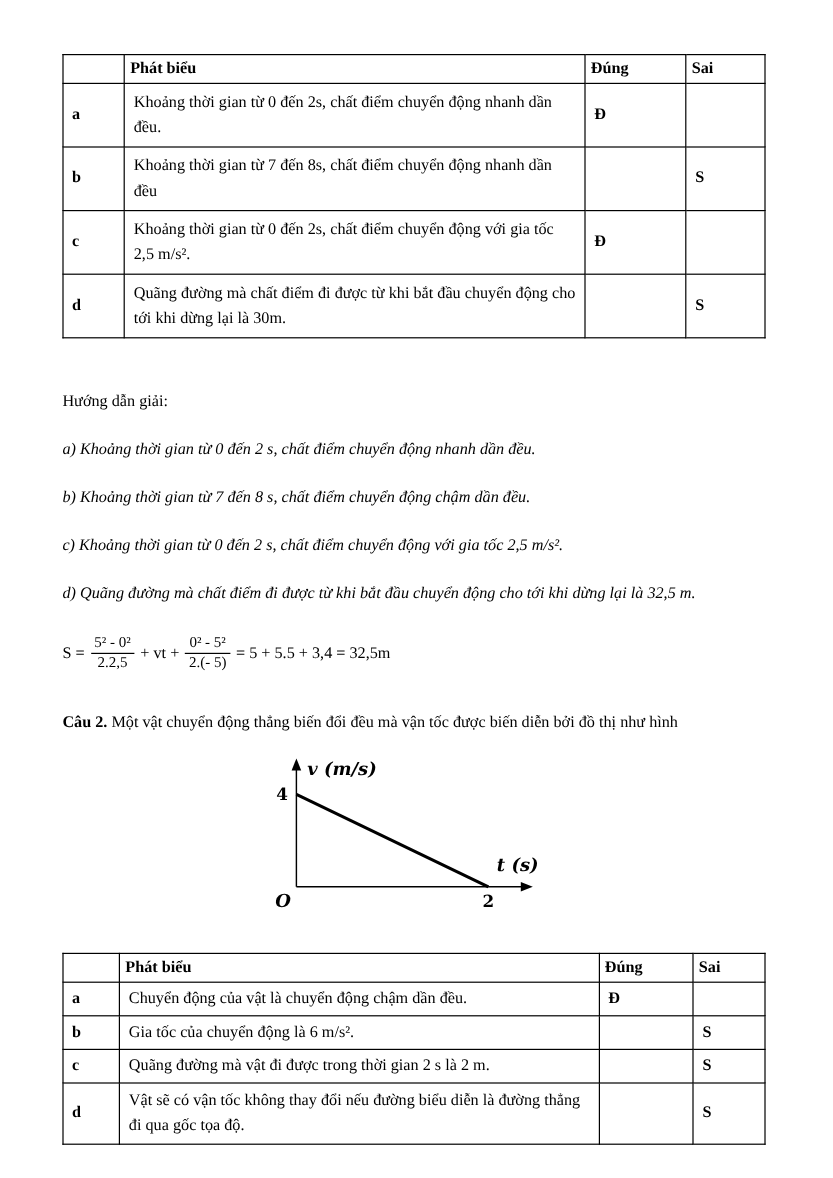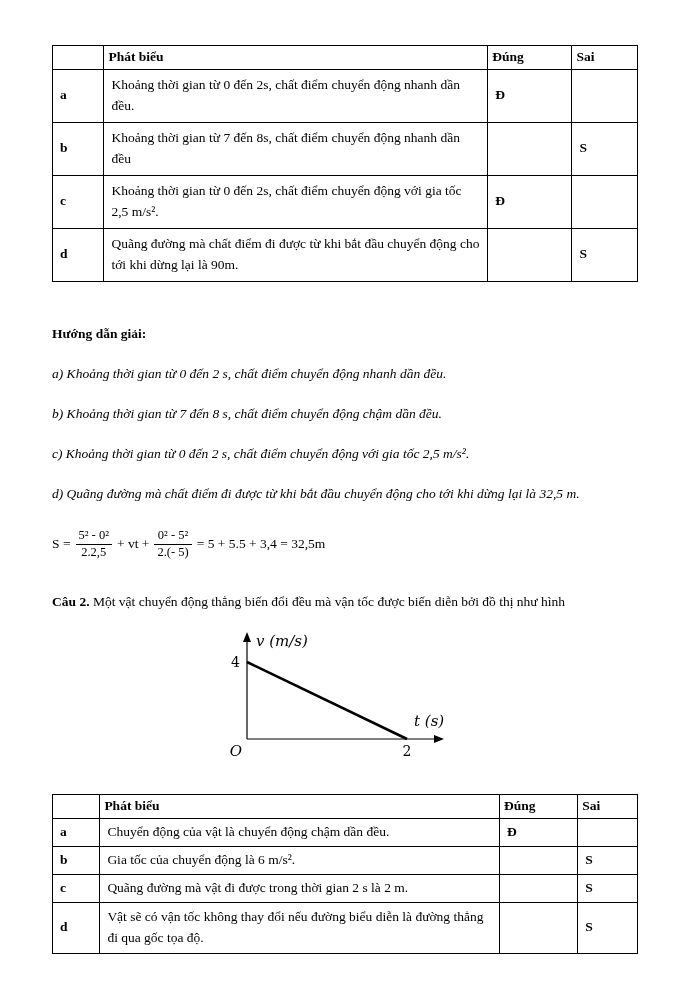--- a/index.html
+++ b/index.html
@@ -23,36 +23,36 @@
     line-height: 1.55;
   }
   td.c { }
   td.b { font-weight: bold; }
   table.t1 tr.hdr td { height: 18px; padding: 1px 4px; }
   table.t1 tr.row td { height: 46px; }
   table.t2 tr.hdr td { height: 16px; padding: 1px 4px; }
   table.t2 tr.row td { height: 20px; }
   table.t2 tr.row-tall td { height: 44px; }
 
-  .heading { font-weight: bold; margin: 44px 0 0 0; }
+  .heading { font-weight: normal; margin: 44px 0 0 0; }
   .sol-line { font-style: italic; margin: 24px 0 0 0; font-family: Liberation Serif, serif; }
 
   .formula {
     margin: 26px 0 0 0;
     display: flex; align-items: center; gap: 5px;
     font-size: 13.5px;
   }
   .frac { display: inline-flex; flex-direction: column; text-align: center; font-size: 12.5px; line-height: 1.25; }
   .frac .num { display: block; border-bottom: 1px solid #000; padding: 0 3px; }
   .frac .den { display: block; padding: 0 3px; }
 
   .q2 { margin: 34px 0 0 0; }
   .q2 .qlabel { font-weight: bold; }
 
-  .graph-wrap { margin: 14px 0 0 150px; }
+  .graph-wrap { margin: 14px 0 0 150px; font-weight: bold; }
   .graph-wrap svg { display: block; }
   .axis-label { font-family: "DejaVu Serif", serif; font-style: italic; font-size: 15px; }
   .tick-label { font-family: "DejaVu Serif", serif; font-size: 14px; }
   .origin-label { font-family: "DejaVu Serif", serif; font-style: italic; font-size: 15px; }
 
   .t2-wrap { margin-top: 20px; }
 </style>
 </head>
 <body>
 
@@ -85,21 +85,21 @@
       <td class="c b">S</td>
     </tr>
     <tr class="row">
       <td class="c b">c</td>
       <td>Khoảng thời gian từ 0 đến 2s, chất điểm chuyển động với gia tốc 2,5 m/s².</td>
       <td class="c b">Đ</td>
       <td class="c b"></td>
     </tr>
     <tr class="row">
       <td class="c b">d</td>
-      <td>Quãng đường mà chất điểm đi được từ khi bắt đầu chuyển động cho tới khi dừng lại là 90m.</td>
+      <td>Quãng đường mà chất điểm đi được từ khi bắt đầu chuyển động cho tới khi dừng lại là 30m.</td>
       <td class="c b"></td>
       <td class="c b">S</td>
     </tr>
   </tbody>
     </table>
 
   <p class="heading">Hướng dẫn giải:</p>
 
   <p class="sol-line">a) Khoảng thời gian từ 0 đến 2 s, chất điểm chuyển động nhanh dần đều.</p>
   <p class="sol-line">b) Khoảng thời gian từ 7 đến 8 s, chất điểm chuyển động chậm dần đều.</p>

